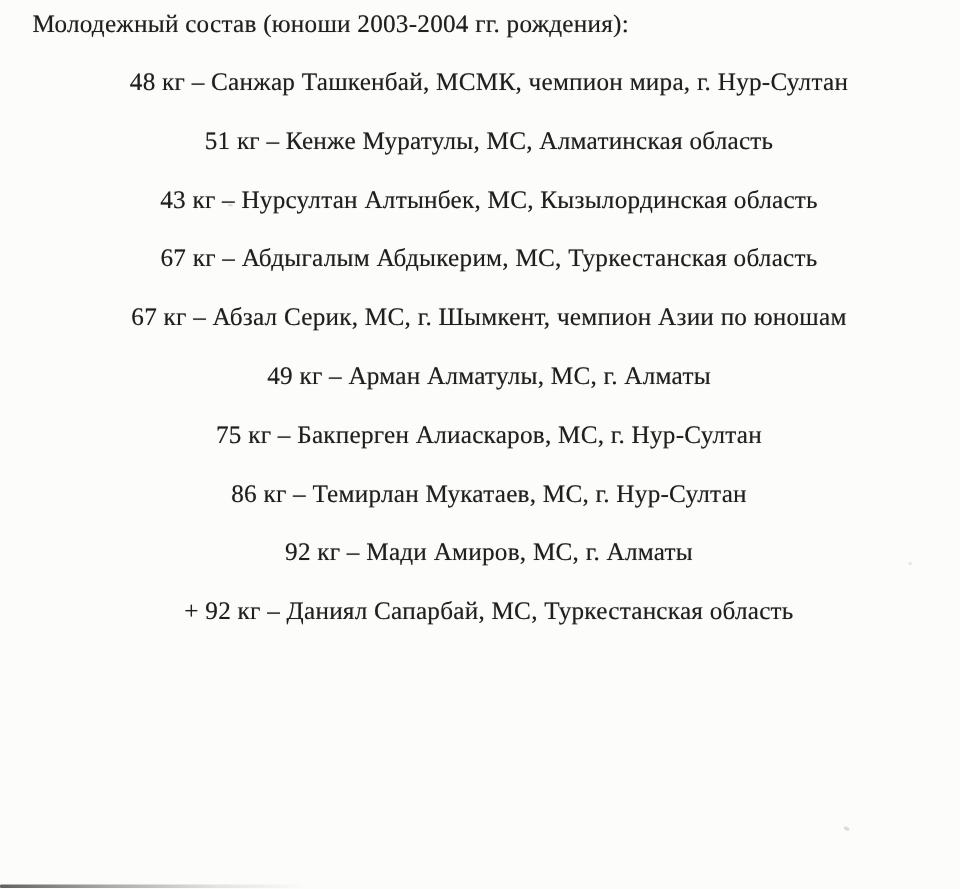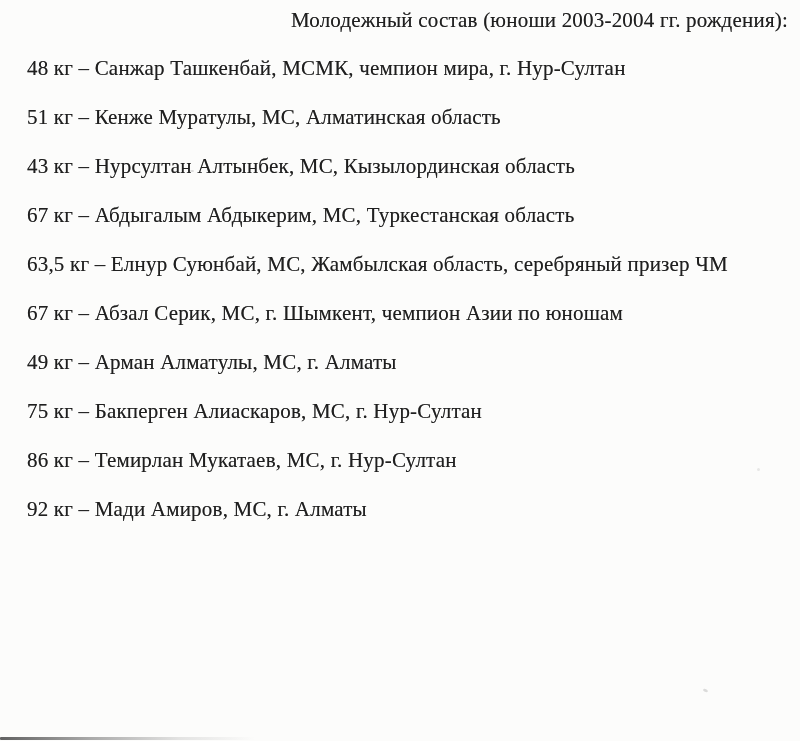--- a/index.html
+++ b/index.html
@@ -23,24 +23,23 @@
   }
   .doc-line {
     font-size: 21px;
     line-height: 33px;
     margin: 0 0 16px 0;
     letter-spacing: 0.2px;
     
     text-shadow: 0 0 0.6px rgba(25,25,25,0.55);
     white-space: nowrap;
   }
-  .doc-line .l { display: block; white-space: nowrap; }
+  .doc-line .l { display: block; white-space: nowrap; text-align: center; }
   .title {
     margin-bottom: 15px;
-    text-align: right;
   }
   
   .speck {
     position: absolute;
     border-radius: 50%;
     background: rgba(120,120,120,0.25);
   }
   .speck.s1 { width: 5px; height: 3px; left: 703px; top: 689px; transform: rotate(25deg); }
   .speck.s2 { width: 4px; height: 2px; left: 190px; top: 170px; }
   .speck.s3 { width: 3px; height: 3px; left: 757px; top: 468px; background: rgba(140,140,140,0.18); }
@@ -76,23 +75,20 @@
 
   <p class="doc-line">
     <span class="l">43 кг – Нурсултан Алтынбек, МС, Кызылординская область</span>
   </p>
 
   <p class="doc-line">
     <span class="l">67 кг – Абдыгалым Абдыкерим, МС, Туркестанская область</span>
   </p>
 
 
-  <p class="doc-line">
-    <span class="l">63,5 кг – Елнур Суюнбай, МС, Жамбылская область, серебряный призер ЧМ</span>
-  </p>
 
   <p class="doc-line">
     <span class="l">67 кг – Абзал Серик, МС, г. Шымкент, чемпион Азии по юношам</span>
   </p>
 
   <p class="doc-line">
     <span class="l">49 кг – Арман Алматулы, МС, г. Алматы</span>
   </p>
 
   <p class="doc-line">
@@ -101,19 +97,22 @@
 
 
   <p class="doc-line">
     <span class="l">86 кг – Темирлан Мукатаев, МС, г. Нур-Султан</span>
   </p>
 
   <p class="doc-line">
     <span class="l">92 кг – Мади Амиров, МС, г. Алматы</span>
   </p>
 
+  <p class="doc-line">
+    <span class="l">+ 92 кг – Даниял Сапарбай, МС, Туркестанская область</span>
+  </p>
 
 </div>
 
 <span class="speck s1"></span>
 <span class="speck s2"></span>
 <span class="speck s3"></span>
 <div class="scan-edge"></div>
 
 </body></html>

